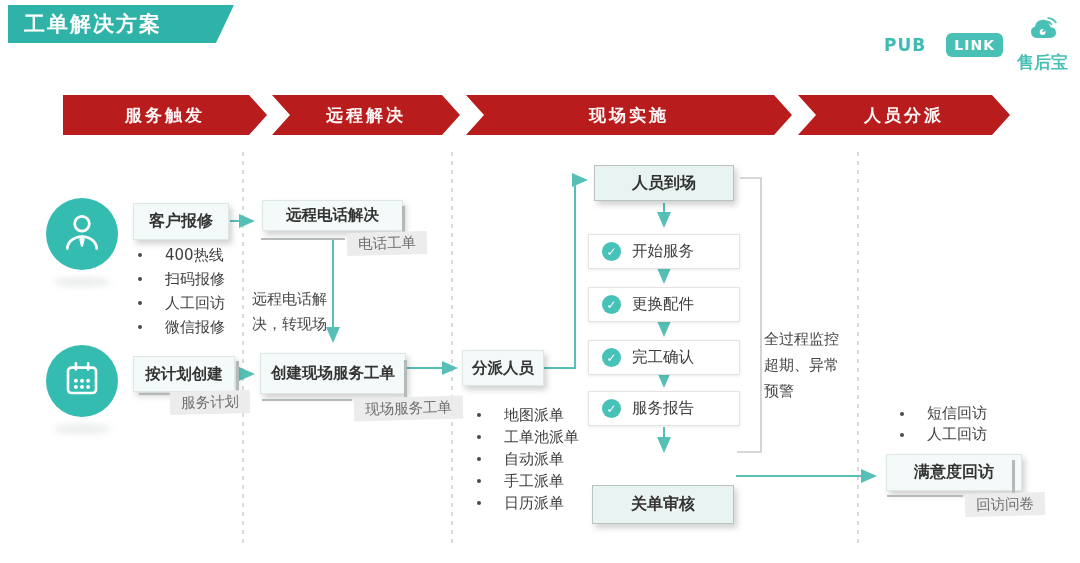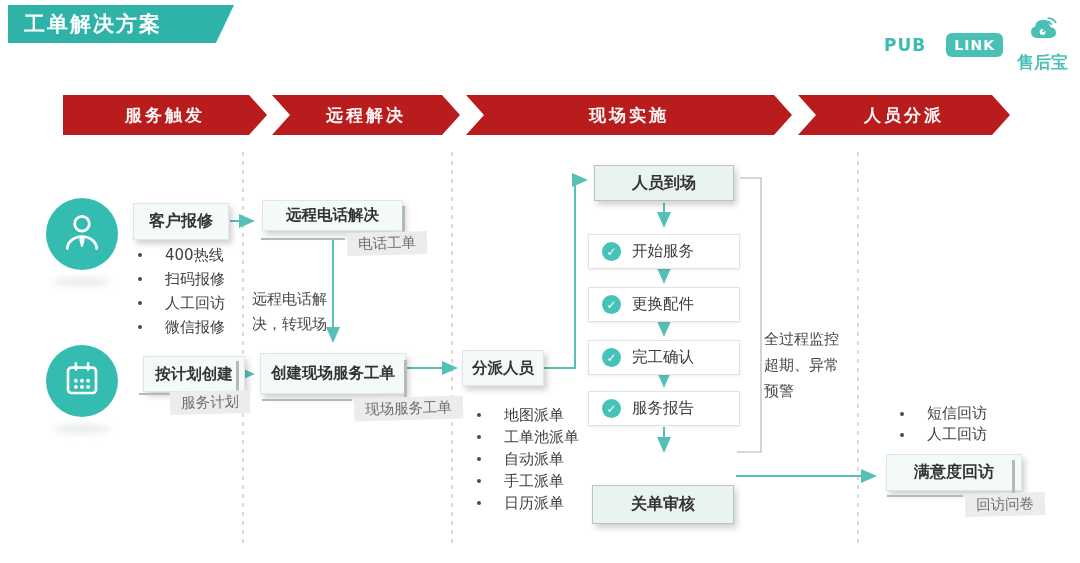--- a/index.html
+++ b/index.html
@@ -182,21 +182,21 @@
           <circle cx="24" cy="26" r="2.2" fill="#fff"></circle>
           <circle cx="31" cy="26" r="2.2" fill="#fff"></circle>
         <circle cx="17" cy="33" r="2.2" fill="#fff"></circle>
           <circle cx="24" cy="33" r="2.2" fill="#fff"></circle>
           <circle cx="31" cy="33" r="2.2" fill="#fff"></circle>
       </svg>
     </span>
   </div>
   <div class="refl" style="left:53px;top:424px;"></div>
 
-  <div class="mbox" style="left:143px;top:356px;width:102px;height:36px;font-size:15.5px;">
+  <div class="mbox" style="left:133px;top:356px;width:102px;height:36px;font-size:15.5px;">
     <span>按计划创建</span>
   </div>
   <div class="vt" style="left:236px;top:361px;height:33px;"></div>
   <div class="ul" style="left:139px;top:393px;width:34px;"></div>
   <div class="tag" style="left:170px;top:391px;">
     <span>服务计划</span>
   </div>
 
   <div class="mbox" style="left:260px;top:353px;width:146px;height:41px;font-size:15.5px;">
     <span>创建现场服务工单</span>

